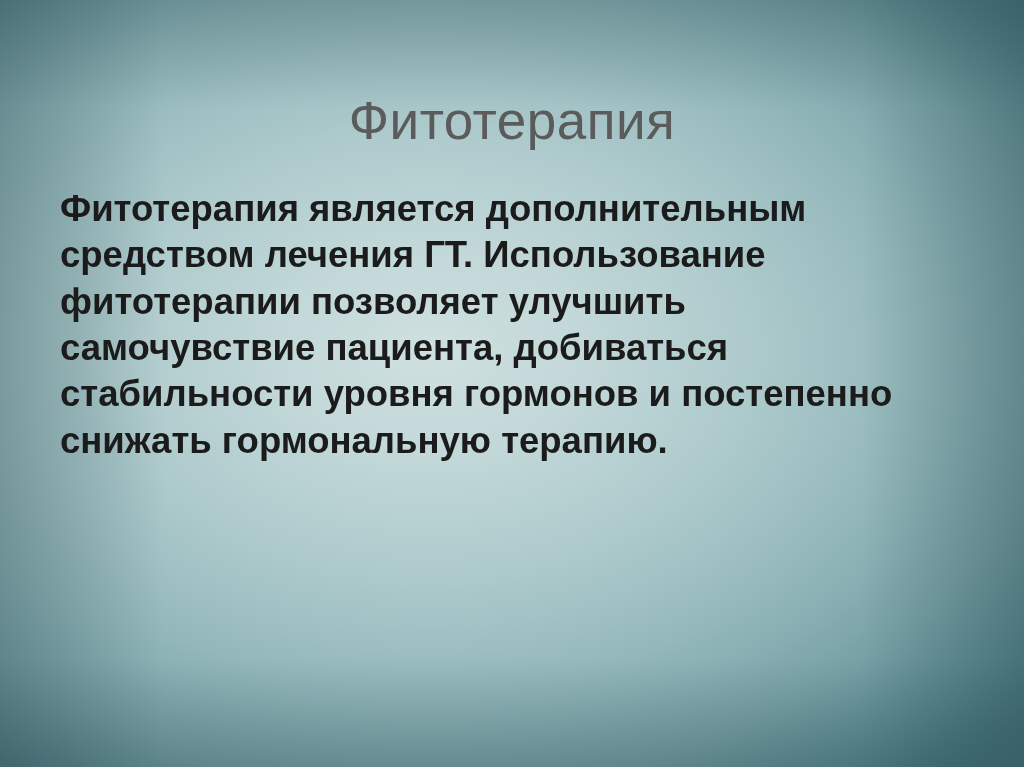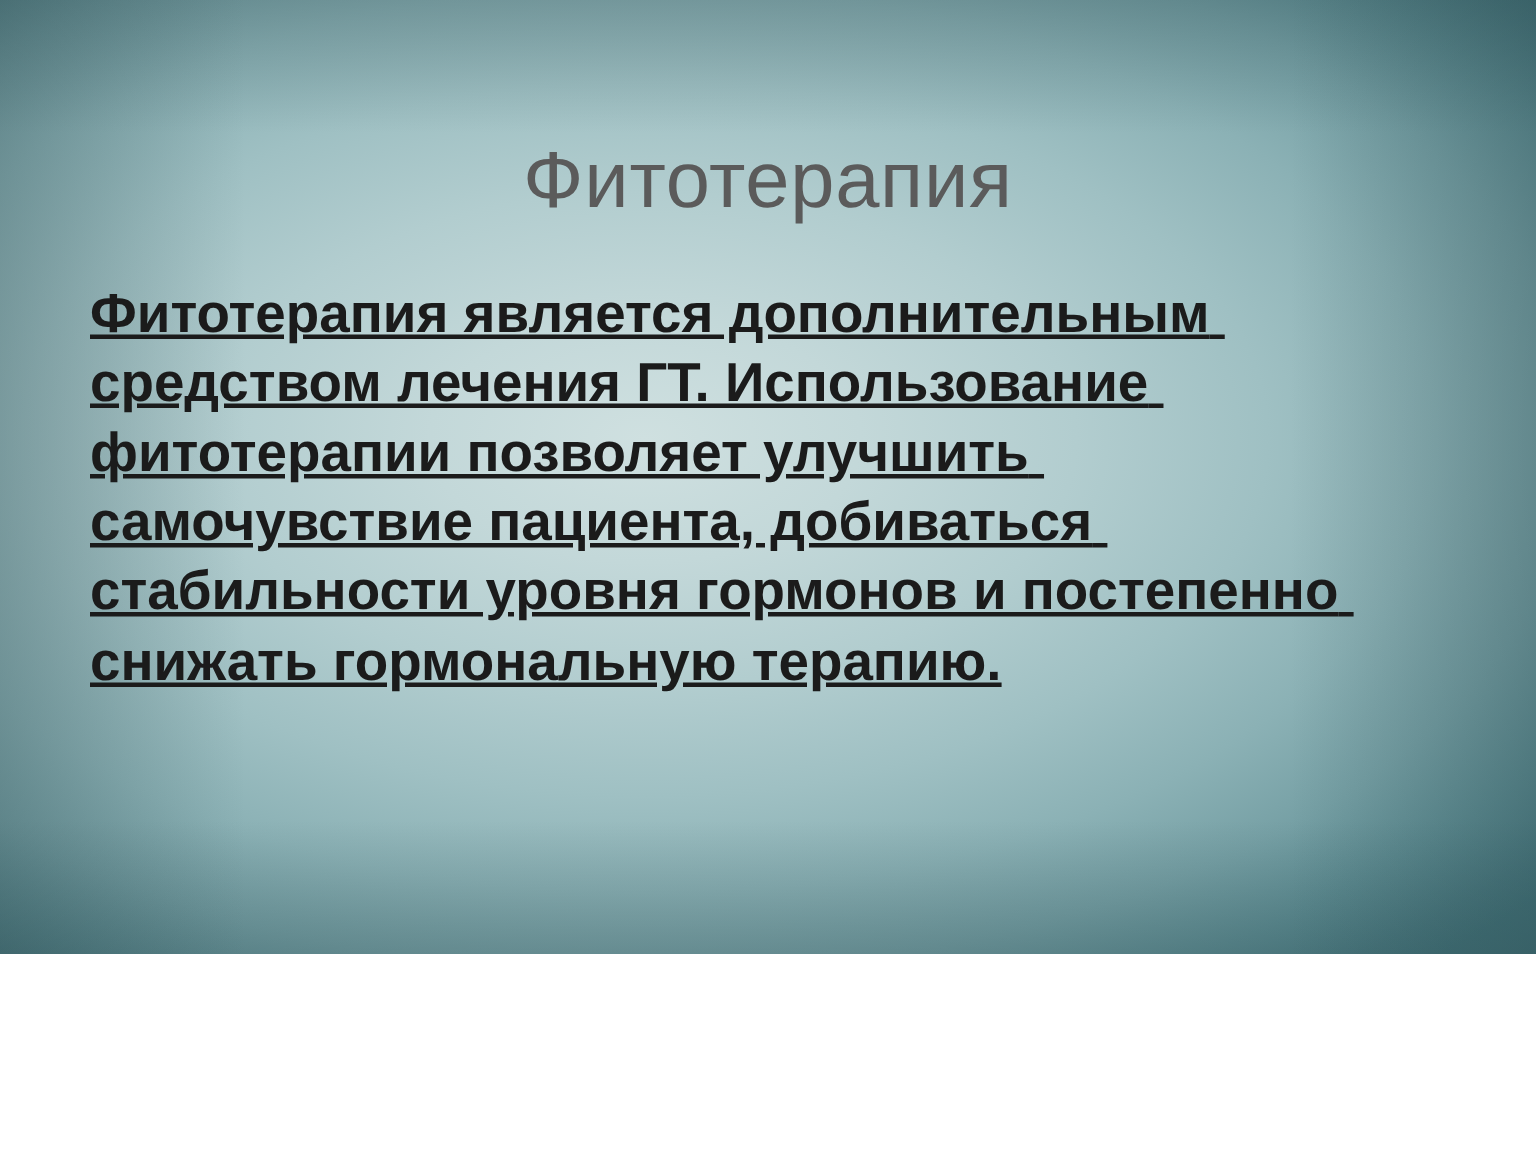--- a/index.html
+++ b/index.html
@@ -8,21 +8,21 @@
   }
   body {
     width: 1024px;
     height: 767px;
     overflow: hidden;
     font-family: "Liberation Sans", sans-serif;
   }
   .slide {
     position: relative;
     width: 1024px;
-    height: 636px;
+    height: 767px;
     box-sizing: border-box;
     
     background:
       radial-gradient(ellipse 78% 72% at 42% 46%,
         #cfe0e0 0%,
         #c3d8d9 18%,
         #b2cdcf 36%,
         #9fc0c3 52%,
         #8bb1b5 66%,
         #76a0a5 78%,
@@ -57,21 +57,20 @@
     position: absolute;
     top: 186px;
     left: 60px;
     width: 890px;
     font-size: 36.5px;
     line-height: 1.27;
     color: #1b1b1b;
     font-weight: bold;
     z-index: 2;
     white-space: pre-wrap;
-    text-decoration: underline;
   }
 </style>
 </head>
 <body>
 
 <div class="slide">
   <h1 class="title">Фитотерапия</h1>
   <div class="body-text">Фитотерапия является дополнительным средством лечения ГТ. Использование фитотерапии позволяет улучшить самочувствие пациента, добиваться стабильности уровня гормонов и постепенно снижать гормональную терапию.</div>
 </div>
 

